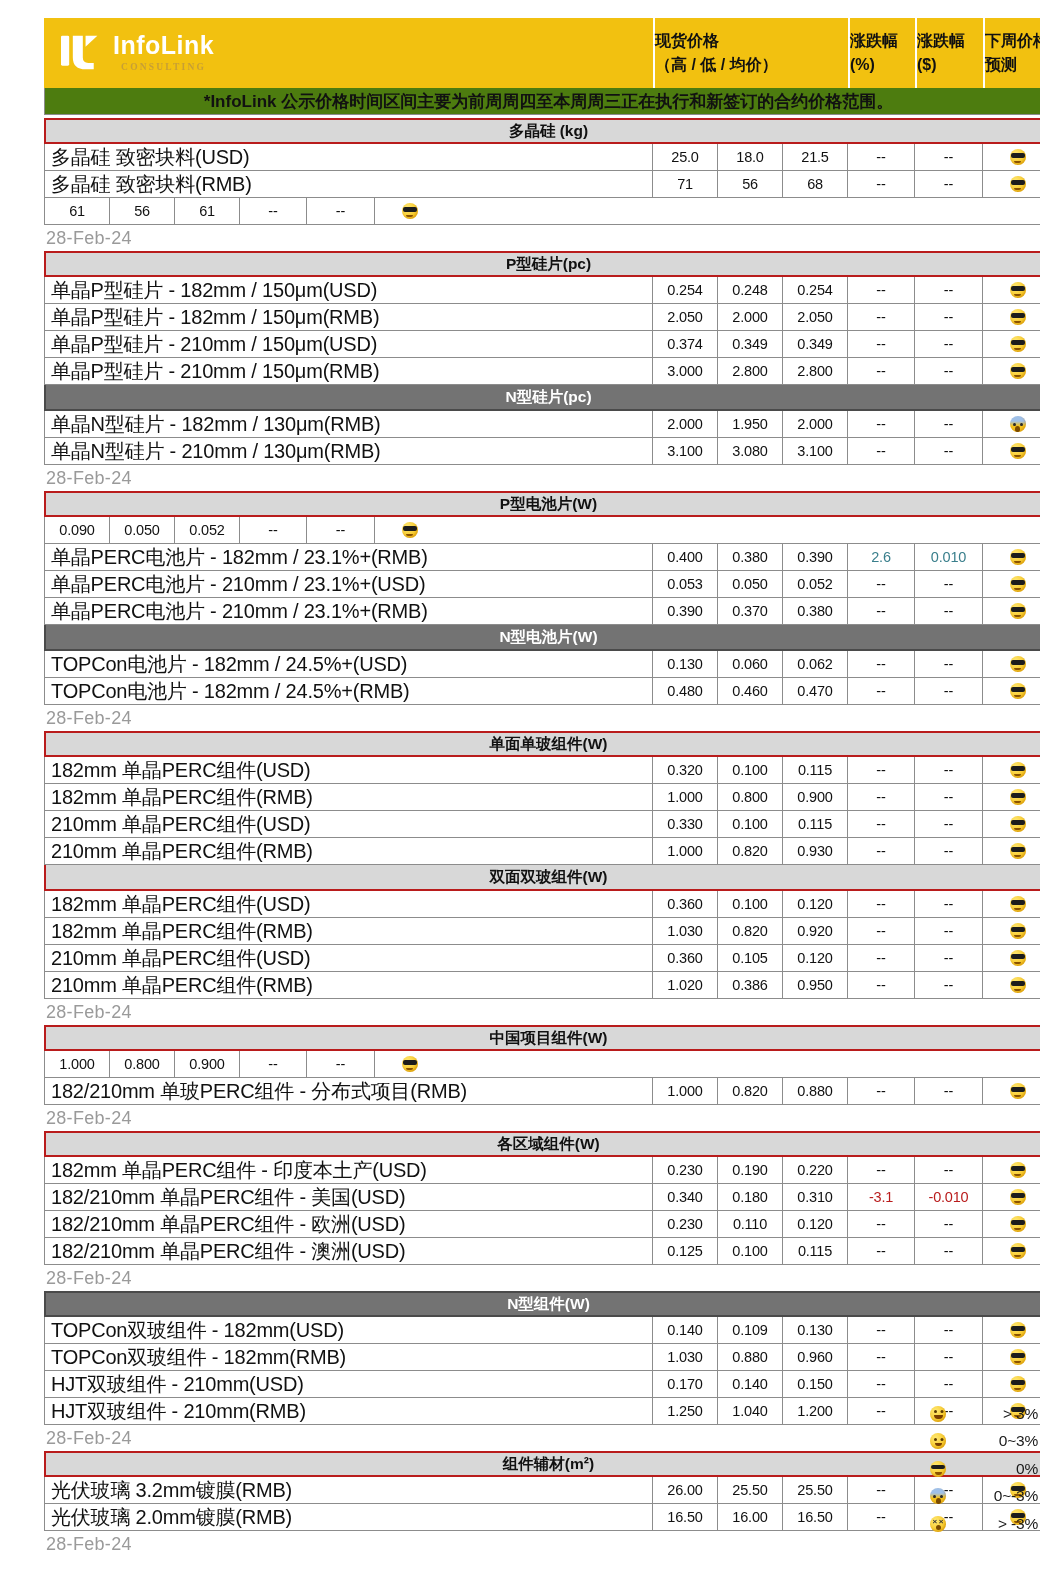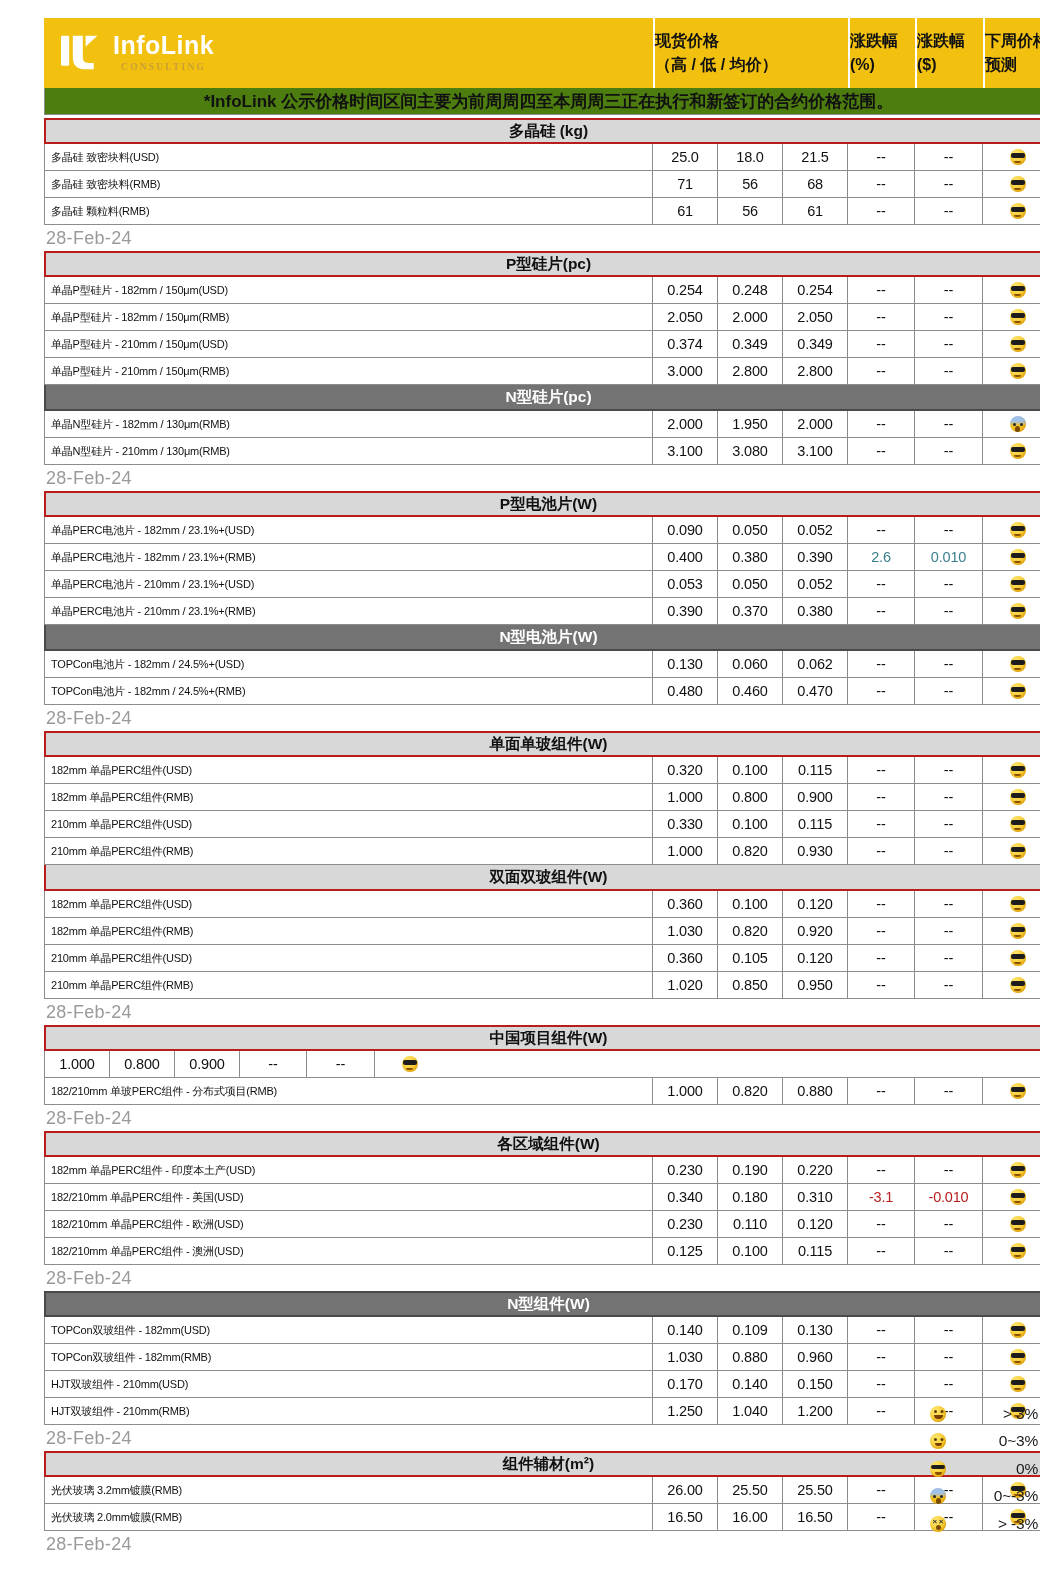--- a/index.html
+++ b/index.html
@@ -25,21 +25,21 @@
 
   
   .group { margin-top:8px; }
   .group.first { margin-top:3px; }
   .sec-header { height:26px; border:2px solid #b91c1c; display:flex; align-items:center; justify-content:center; font-weight:bold; font-size:15.5px; }
   .sec-header.light { background:#D8D8D8; color:#111; }
   .sec-header.dark { background:#737373; color:#fff; border-color:#4a4a4a; }
   .sec-header + .sec-header, .row + .sec-header { border-top:none; }
   .row { height:27px; border:1px solid #8C8C8C; border-top:none; display:flex; background:#fff; }
   .cell { border-right:1px solid #8C8C8C; display:flex; align-items:center; justify-content:center; font-size:14.5px; letter-spacing:-0.2px; }
-  .c-label { flex:1; justify-content:flex-start; padding-left:6px; font-size:11px; }
+  .c-label { flex:1; justify-content:flex-start; padding-left:6px; font-size:20px; }
   .c-num { width:65px; }
   .c-pct { width:67px; }
   .c-usd { width:68px; }
   .c-fc { width:69px; border-right:none; }
   .pos { color:#3A7F8C; }
   .neg { color:#b91c1c; }
   .gdate { font-size:18px; color:#9a9a9a; padding:3px 0 0 2px; height:18px; letter-spacing:.3px; }
 
   
   .emo { position:relative; width:16px; height:16px; border-radius:50%; display:inline-block;
@@ -124,21 +124,20 @@
             <div class="cell c-num">71</div>
             <div class="cell c-num">56</div>
             <div class="cell c-num">68</div>
             <div class="cell c-pct">--</div>
             <div class="cell c-usd">--</div>
             <div class="cell c-fc">
               <span class="emo sunglasses"></span>
             </div>
           </div>
           <div class="row">
-            <div class="cell c-label">多晶硅 颗粒料(RMB)</div>
             <div class="cell c-num">61</div>
             <div class="cell c-num">56</div>
             <div class="cell c-num">61</div>
             <div class="cell c-pct">--</div>
             <div class="cell c-usd">--</div>
             <div class="cell c-fc">
               <span class="emo sunglasses"></span>
             </div>
           </div>
           <div class="gdate">28-Feb-24</div>
@@ -216,21 +215,20 @@
               <span class="emo sunglasses"></span>
             </div>
           </div>
           <div class="gdate">28-Feb-24</div>
         </div>
         <div class="group">
           <div class="sec-header light">
             <span>P型电池片(W)</span>
           </div>
           <div class="row">
-            <div class="cell c-label">单晶PERC电池片 - 182mm / 23.1%+(USD)</div>
             <div class="cell c-num">0.090</div>
             <div class="cell c-num">0.050</div>
             <div class="cell c-num">0.052</div>
             <div class="cell c-pct">--</div>
             <div class="cell c-usd">--</div>
             <div class="cell c-fc">
               <span class="emo sunglasses"></span>
             </div>
           </div>
           <div class="row">
@@ -373,21 +371,21 @@
             <div class="cell c-num">0.120</div>
             <div class="cell c-pct">--</div>
             <div class="cell c-usd">--</div>
             <div class="cell c-fc">
               <span class="emo sunglasses"></span>
             </div>
           </div>
           <div class="row">
             <div class="cell c-label">210mm 单晶PERC组件(RMB)</div>
             <div class="cell c-num">1.020</div>
-            <div class="cell c-num">0.850</div>
+            <div class="cell c-num">0.386</div>
             <div class="cell c-num">0.950</div>
             <div class="cell c-pct">--</div>
             <div class="cell c-usd">--</div>
             <div class="cell c-fc">
               <span class="emo sunglasses"></span>
             </div>
           </div>
           <div class="gdate">28-Feb-24</div>
         </div>
         <div class="group">

